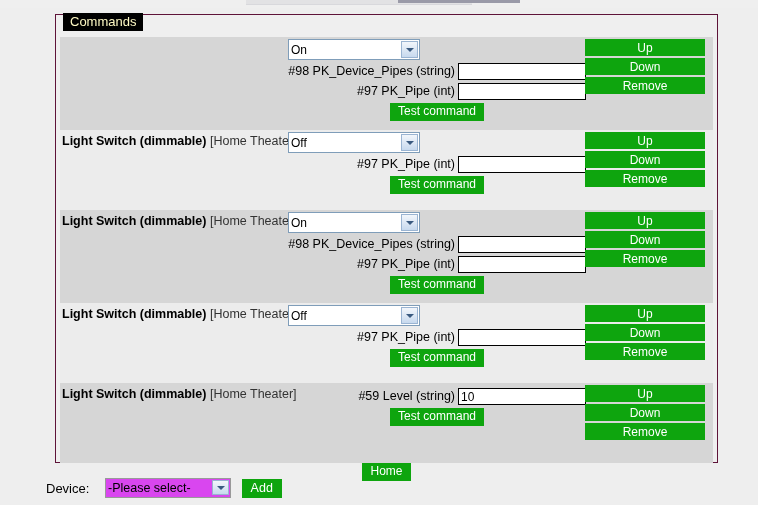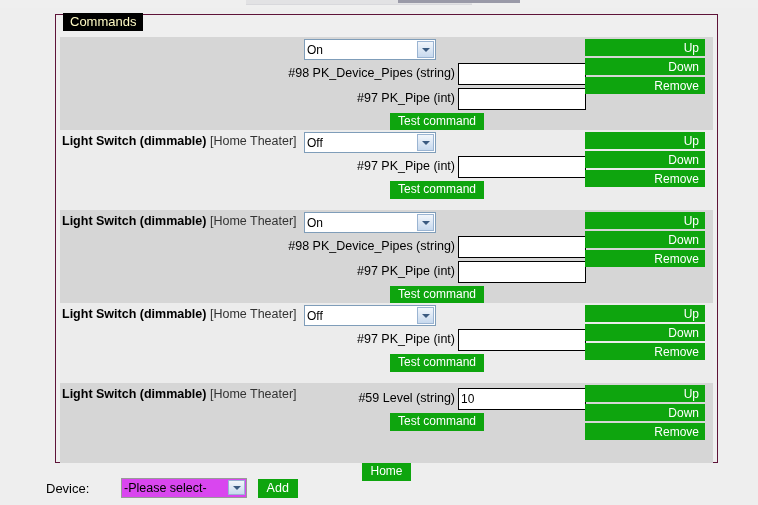--- a/index.html
+++ b/index.html
@@ -111,21 +111,20 @@
     -webkit-appearance: none;
     -moz-appearance: none;
     appearance: none;
   }
   .sel-shell {
     position: relative;
     display: inline-block;
     width: 132px;
     height: 21px;
     vertical-align: top;
-    margin-left: 16px;
   }
   .sel-arrow {
     position: absolute;
     right: 2px;
     top: 2px;
     width: 17px;
     height: 17px;
     background: linear-gradient(#f2f6fb, #c7d9ee);
     border: 1px solid #9ab4d2;
     box-sizing: border-box;
@@ -150,21 +149,21 @@
     text-align: right;
     width: 298px;
   }
   .param-label { color: #000; }
   input.param-input {
     font-family: "Liberation Sans", sans-serif;
     font-size: 12px;
     height: 17px;
     border: 1px solid #000000;
     background: #ffffff;
-    padding: 10px 2px;
+    padding: 0 2px;
     box-sizing: border-box;
     vertical-align: middle;
     margin-left: 3px;
   }
   input.w-wide { width: 128px; }
   input.w-mid  { width: 128px; }
 
   .test-row {
     text-align: center;
     margin-top: 3px;
@@ -191,21 +190,21 @@
     width: 120px;
   }
   .btn-stack {
     display: block;
     width: 120px;
     background: #0ea50e;
     color: #ffffff;
     font-size: 12px;
     line-height: 16px;
     height: 17px;
-    text-align: right;
+    text-align: center;
     margin-bottom: 2px;
     border: 0;
     cursor: pointer;
     font-family: "Liberation Sans", sans-serif;
     box-sizing: border-box;
   }
 
   .save-row {
     position: absolute;
     left: 0;

